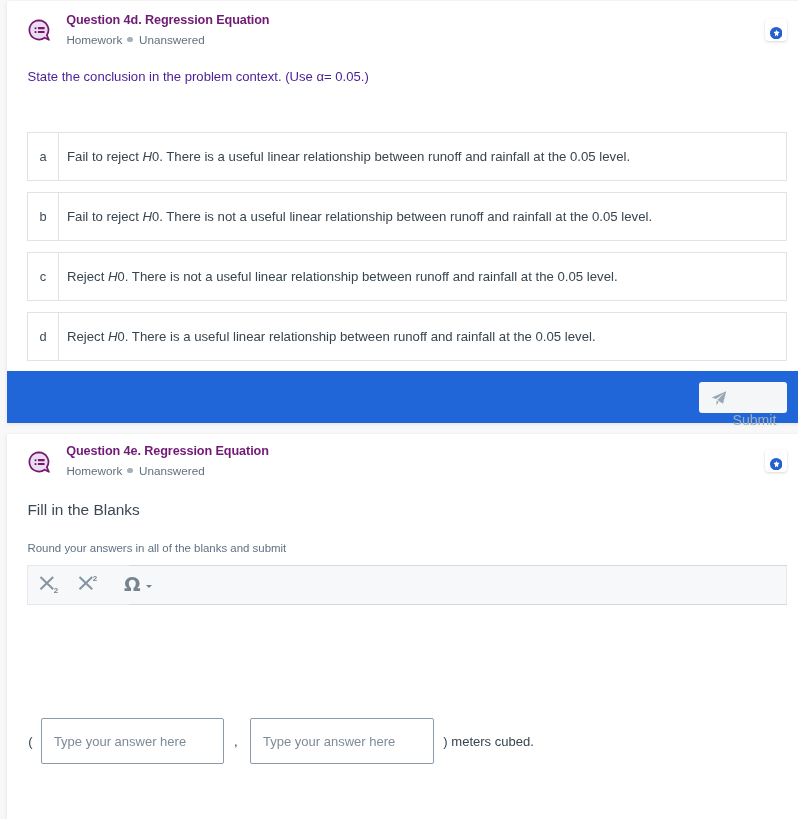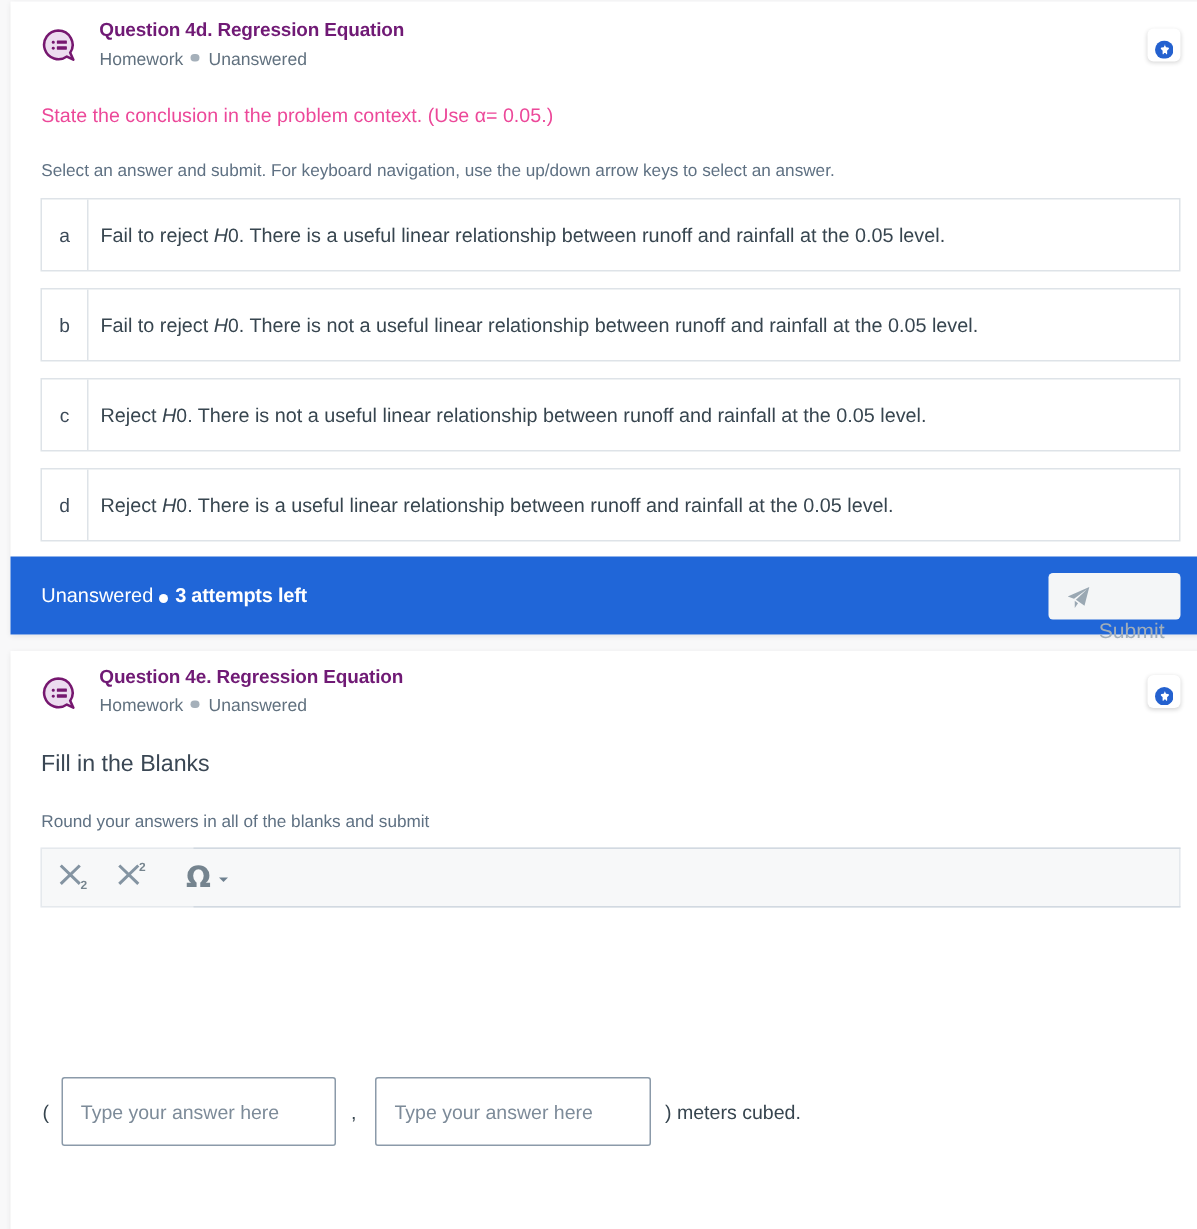--- a/index.html
+++ b/index.html
@@ -41,21 +41,21 @@
     font-size:11.7px;color:#61717f;white-space:nowrap;
   }
   .hdr-meta .dot{display:inline-block;width:5.4px;height:5.4px;border-radius:50%;background:#a5b0ba;font-size:0;color:transparent;margin:0 6.2px 0 5.2px;vertical-align:0.6px;position:relative;top:-6.2px;}
   .hdr-btn{
     position:absolute;width:22px;height:22px;border-radius:4px;background:#fff;
     box-shadow:0 1px 3px rgba(0,0,0,.16);cursor:pointer;line-height:0;
   }
   .hdr-btn > span{position:absolute;left:4.9px;top:7.7px;line-height:0;}
 
   
-  .prompt{position:absolute;font-size:13.1px;color:#ec4899;white-space:nowrap;}
+  .prompt{position:absolute;font-size:13.1px;color:#4c1d95;white-space:nowrap;}
   .instr{position:absolute;font-size:11.45px;color:#5f7183;white-space:nowrap;}
 
   
   .opt{
     position:absolute;left:20px;width:760px;height:49px;
     border:1px solid #dee3e8;background:#fff;box-sizing:border-box;cursor:pointer;
   }
   .opt .letter{
     position:absolute;left:0;top:0;width:30px;height:47px;
     border-right:1px solid #dee3e8;
@@ -165,43 +165,39 @@
         <span>
           <svg width="12.4" height="12.4" viewBox="0 0 48 48">
             <circle cx="24" cy="24" r="24" fill="#2461cf"></circle>
             <path d="M24 11.0 q1.4 0 2.0 1.5 l2.4 5.1 l5.5 0.8 q1.7 0.3 2.1 1.6 q0.4 1.3 -0.9 2.4 l-4.0 3.9 l0.25 1.6 l0 6.3 q0 1.3 -1.4 1.3 q-0.75 0 -1.2 -0.75 l-1.6 -2.5 l-3.3 0 l-1.6 2.5 q-0.45 0.75 -1.2 0.75 q-1.4 0 -1.4 -1.3 l0 -6.3 l0.25 -1.6 l-4.0 -3.9 q-1.3 -1.1 -0.9 -2.4 q0.4 -1.3 2.1 -1.6 l5.5 -0.8 l2.4 -5.1 q0.6 -1.5 2.0 -1.5 z" fill="#ffffff"></path>
           </svg>
         </span>
       </div>
     </div>
 
     <div class="prompt" id="c1prompt">State the conclusion in the problem context. (Use α= 0.05.)</div>
-    <div class="instr" id="c1instr">Select an answer and submit. For keyboard navigation, use the up/down arrow keys to select an answer.</div>
 
     <div class="opt" id="opt-a">
       <div class="letter">a</div>
       <div class="otext"><span>Fail to reject </span><i>H</i><sub>0</sub><span>. There is a useful linear relationship between runoff and rainfall at the 0.05 level.</span></div>
     </div>
     <div class="opt" id="opt-b">
       <div class="letter">b</div>
       <div class="otext"><span>Fail to reject </span><i>H</i><sub>0</sub><span>. There is not a useful linear relationship between runoff and rainfall at the 0.05 level.</span></div>
     </div>
     <div class="opt" id="opt-c">
       <div class="letter">c</div>
       <div class="otext"><span>Reject </span><i>H</i><sub>0</sub><span>. There is not a useful linear relationship between runoff and rainfall at the 0.05 level.</span></div>
     </div>
     <div class="opt" id="opt-d">
       <div class="letter">d</div>
       <div class="otext"><span>Reject </span><i>H</i><sub>0</sub><span>. There is a useful linear relationship between runoff and rainfall at the 0.05 level.</span></div>
     </div>
 
     <div class="fbar" id="fbar1">
-      <div class="fstat">
-        <span>Unanswered</span><span class="dot">•</span><b>3 attempts left</b>
-      </div>
       <div class="submitbtn" id="sub1">
         <span>
           <svg width="18" height="18" viewBox="0 0 36 36">
             <path d="M32.4 4.6 L3.6 17.2 L12.0 20.2 L29.4 7.6 L14.6 21.8 L26.0 29.6 Z" fill="#9aa8b3"></path>
             <path d="M13.0 22.9 L13.0 32.6 L17.4 26.2 Z" fill="#9aa8b3"></path>
           </svg>
         </span>
         <span class="slabel">Submit</span>
       </div>
     </div>

